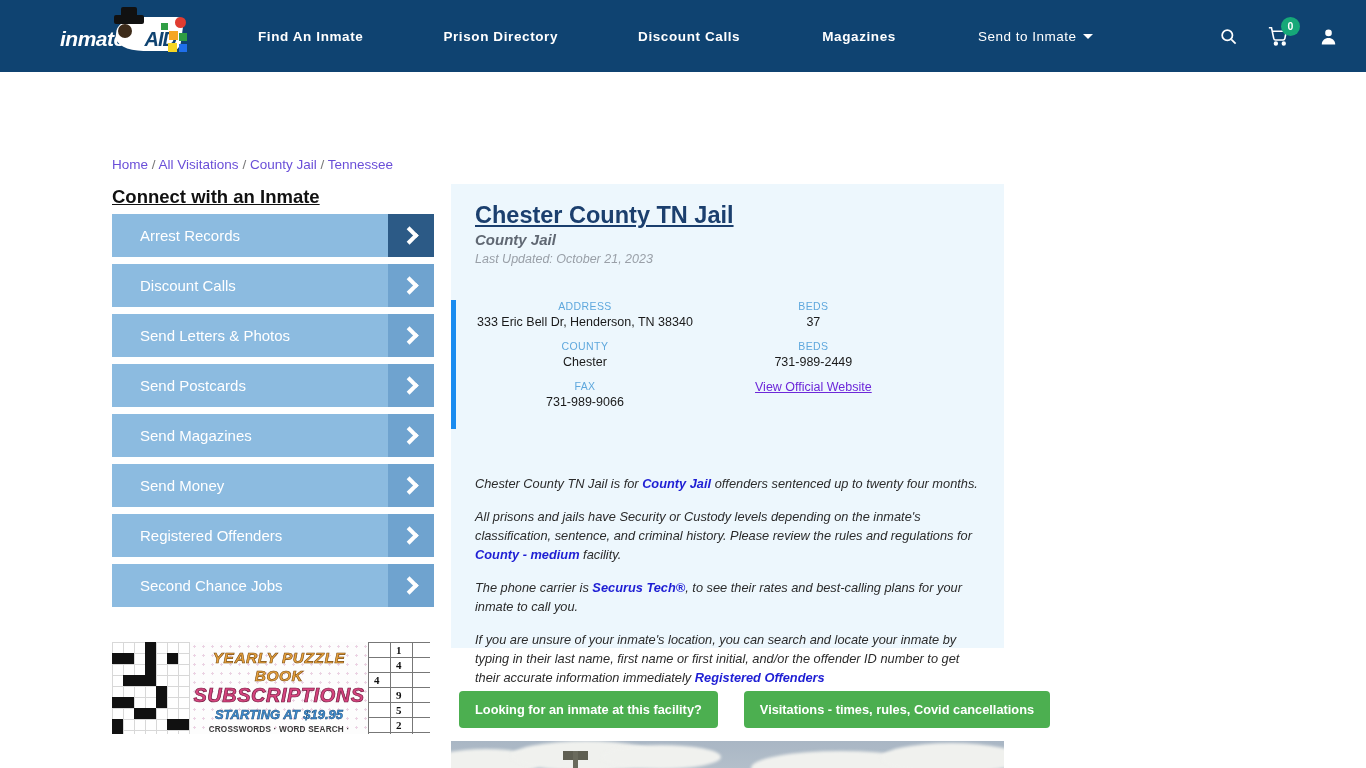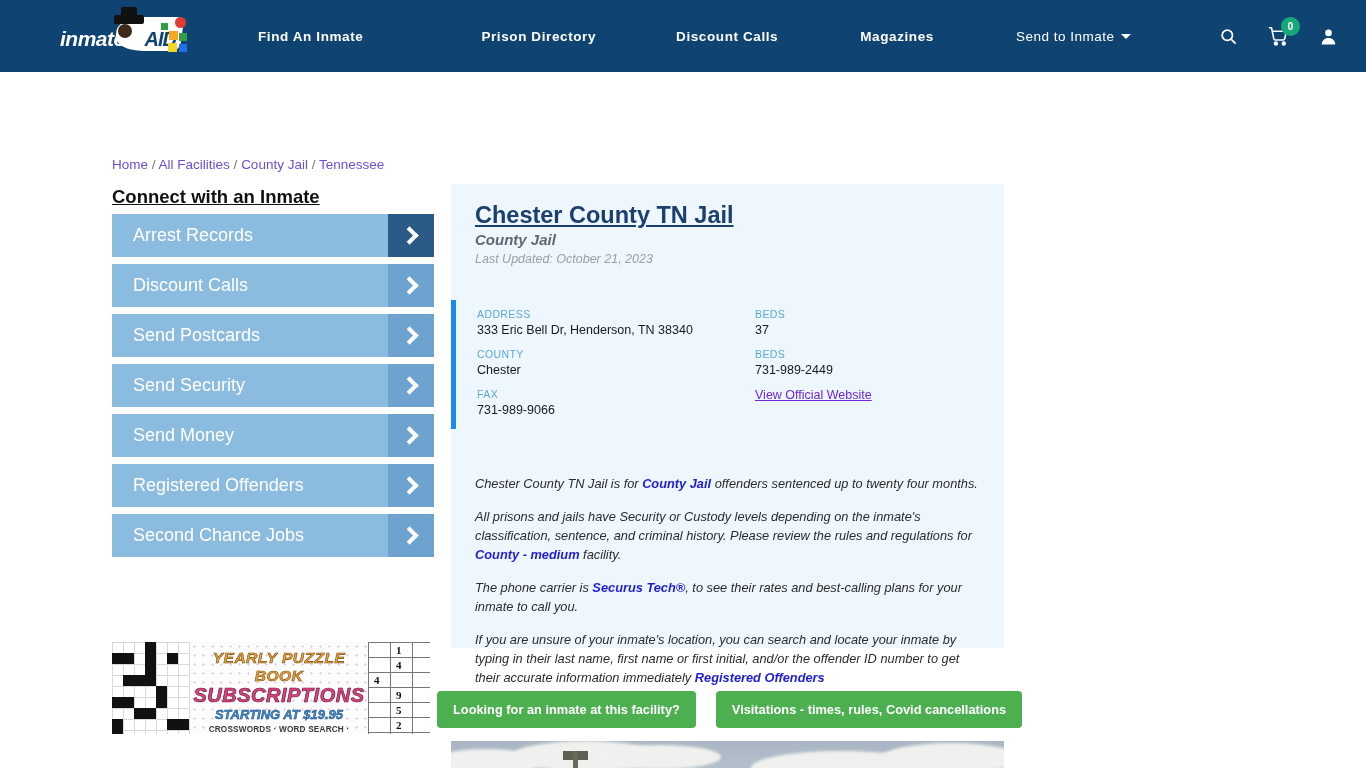--- a/index.html
+++ b/index.html
@@ -66,21 +66,21 @@
   .nav-links { display: flex; align-items: center; flex: 1 1 auto; }
   .nav-link {
     color: #ffffff;
     font-size: 13.5px;
     font-weight: bold;
     letter-spacing: 0.6px;
     text-decoration: none;
     white-space: nowrap;
     cursor: pointer;
   }
-  .nav-link.n1 { margin-right: 118px; text-align: center; }
+  .nav-link.n1 { margin-right: 80px; text-align: center; }
   .nav-link.n2 { margin-right: 80px; }
   .nav-link.n3 { margin-right: 82px; }
   .nav-link.n4 { margin-right: 82px; }
   .nav-link.dd { font-weight: normal; letter-spacing: 0.5px; display:flex; align-items:center; }
   .caret {
     display: inline-block; margin-left: 7px;
     width: 0; height: 0;
     border-left: 5px solid transparent;
     border-right: 5px solid transparent;
     border-top: 5px solid #ffffff;
@@ -114,22 +114,22 @@
   .sidebar { position: absolute; left: 112px; top: 142px; width: 322px; }
   .side-btn {
     position: relative;
     height: 43px;
     background: #8cbbe0;
     margin-bottom: 7px;
     display: flex; align-items: center;
     cursor: pointer;
   }
   .side-btn .label {
-    color: #ffffff; font-size: 18px;
-    padding-left: 21px;
+    color: #ffffff; font-size: 15px;
+    padding-left: 28px;
   }
   .side-btn .arrowbox {
     position: absolute; right: 0; top: 0;
     width: 46px; height: 43px;
     background: #6fa3cf;
     display: flex; align-items: center; justify-content: center;
   }
   .side-btn.active .arrowbox { background: #2c5a86; }
   .chev {
     width: 13px; height: 13px;
@@ -196,40 +196,40 @@
     font-size: 12.5px; font-style: italic; color: #9aa0a8;
   }
 
   .info-block {
     position: absolute; left: 0px; top: 116px;
     width: 553px; height: 129px;
   }
   .info-accent {
     position:absolute; left:0; top:0; width:5px; height:129px; background:#1a8cf0;
   }
-  .info-col { position:absolute; top: 8px; }
+  .info-col { position:absolute; top: 0; text-align: center; }
   .info-col.left { left: 26px; }
   .info-col.right { left: 304px; }
   .info-item { margin-bottom: 11px; }
   .info-label {
     font-size: 10.5px; color: #5fa8dd; letter-spacing: 0.4px;
     margin-bottom: 3px;
   }
   .info-value { font-size: 12.5px; color: #1a1a1a; }
   .info-value a { color: #6d28d9; text-decoration: underline; cursor:pointer; }
 
   .body-copy { position: absolute; left: 24px; top: 276px; width: 510px; }
   .body-copy p {
     font-size: 12.8px; font-style: italic; color: #2b2b2b;
     line-height: 19px; margin-bottom: 14px; margin-top: 14px;
   }
   .body-copy a { color: #1e1ed4; font-weight: bold; font-style: italic;
     text-decoration: none; cursor: pointer; }
 
-  .cta-row { position: absolute; left: 437px; top: 619px; display: flex; gap: 20px; }
+  .cta-row { position: absolute; left: 459px; top: 619px; display: flex; gap: 26px; }
   .cta-btn {
     background: #4caf50; color: #ffffff;
     font-size: 12.8px; font-weight: bold;
     padding: 11px 16px; border: none; border-radius: 4px;
     cursor: pointer; white-space: nowrap;
     font-family: "Liberation Sans", sans-serif;
   }
 
   
   .photo {
@@ -293,21 +293,21 @@
       </svg>
     </div>
   </div>
 </div>
 
 <div class="page">
 
   <div class="breadcrumb">
     <a>Home</a>
     <span class="sep">/</span>
-    <a>All Facilities</a>
+    <a>All Visitations</a>
     <span class="sep">/</span>
     <a>County Jail</a>
     <span class="sep">/</span>
     <a>Tennessee</a>
   </div>
 
   <div class="side-title">Connect with an Inmate</div>
 
   <div class="sidebar">
     <div class="side-btn active">
@@ -316,27 +316,33 @@
           <span class="chev"></span>
         </span>
     </div>
     <div class="side-btn">
       <span class="label">Discount Calls</span>
       <span class="arrowbox">
           <span class="chev"></span>
         </span>
     </div>
     <div class="side-btn">
+      <span class="label">Send Letters &amp; Photos</span>
+      <span class="arrowbox">
+          <span class="chev"></span>
+        </span>
+    </div>
+    <div class="side-btn">
       <span class="label">Send Postcards</span>
       <span class="arrowbox">
           <span class="chev"></span>
         </span>
     </div>
     <div class="side-btn">
-      <span class="label">Send Security</span>
+      <span class="label">Send Magazines</span>
       <span class="arrowbox">
           <span class="chev"></span>
         </span>
     </div>
     <div class="side-btn">
       <span class="label">Send Money</span>
       <span class="arrowbox">
           <span class="chev"></span>
         </span>
     </div>

